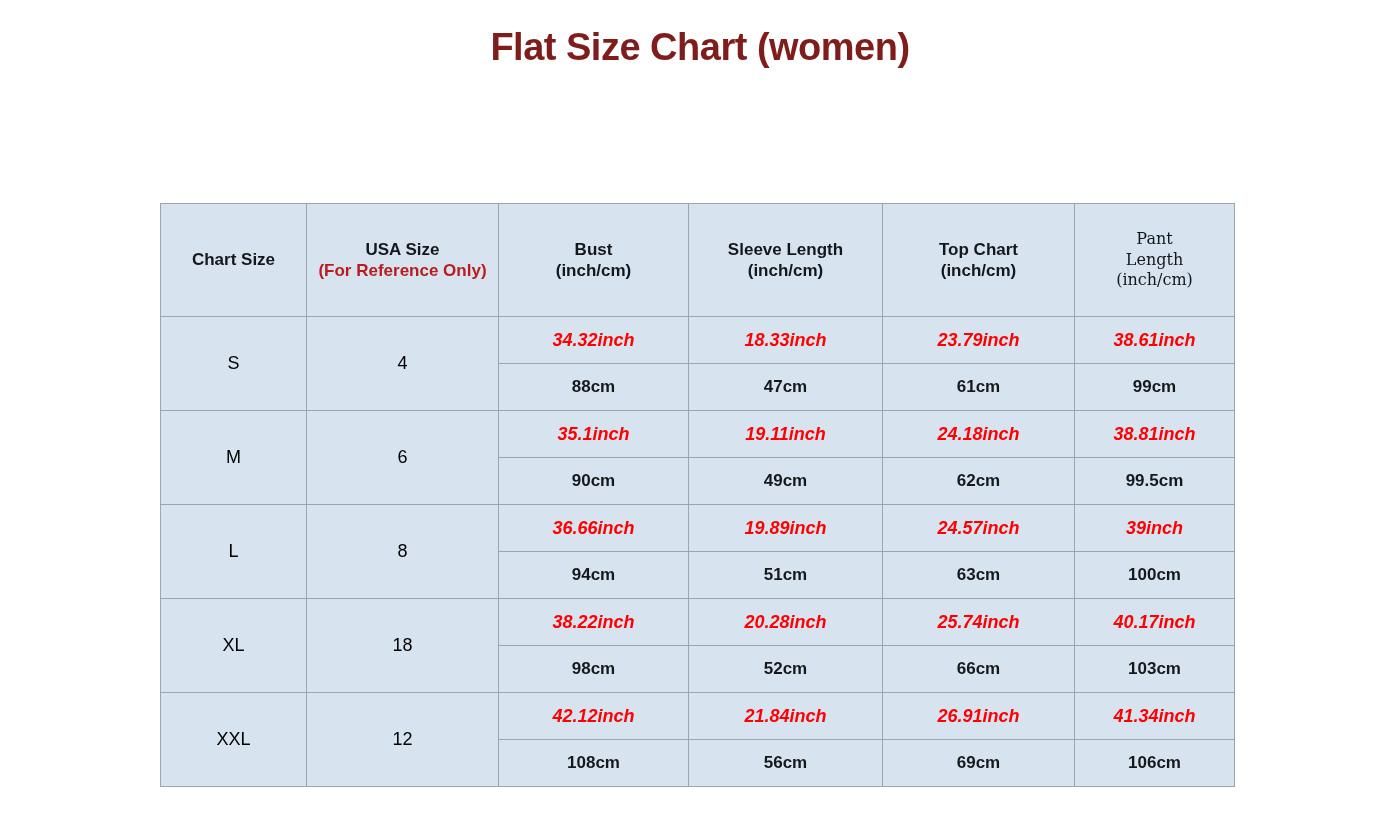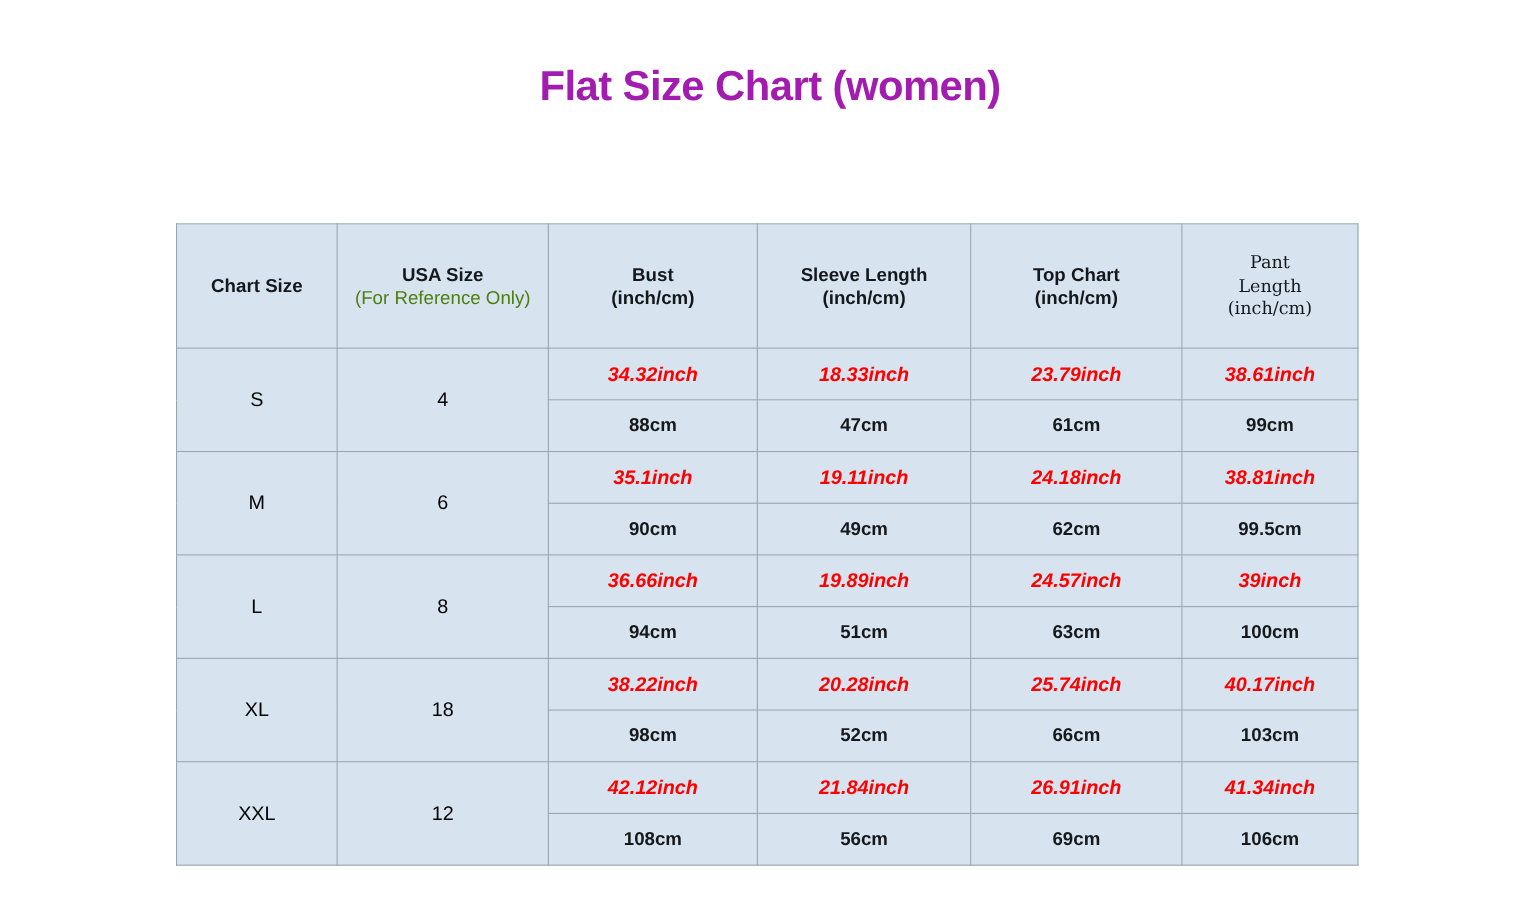--- a/index.html
+++ b/index.html
@@ -10,28 +10,28 @@
     width: 1400px;
     height: 840px;
     background: #ffffff;
     font-family: "Liberation Sans", sans-serif;
     color: #000000;
     position: relative;
     overflow: hidden;
   }
   .page-title {
     position: absolute;
-    top: 58px;
+    top: 26px;
     left: 0;
     width: 100%;
     text-align: center;
     font-size: 38px;
     font-weight: bold;
     letter-spacing: -0.5px;
-    color: #a21caf;
+    color: #7f1d1d;
   }
   .table-wrap {
     position: absolute;
     left: 160px;
     top: 203px;
     width: 1074px;
   }
   table.size-chart {
     border-collapse: collapse;
     width: 1074px;
@@ -52,23 +52,23 @@
     line-height: 1.25;
     color: #14181c;
   }
   .col-asia { width: 146px; }
   .col-usa  { width: 192px; }
   .col-bust { width: 190px; }
   .col-sleeve { width: 194px; }
   .col-top  { width: 192px; }
   .col-pant { width: 160px; }
   .usa-ref {
-    color: #4d7c0f;
+    color: #b91c1c;
     display: block;
-    font-weight: normal;
+    font-weight: bold;
   }
   .pant-head {
     font-family: "DejaVu Serif", serif;
     font-size: 16px;
     font-weight: normal;
     line-height: 1.3;
   }
   td.size-cell, td.usa-cell {
     font-size: 18px;
     font-weight: normal;

